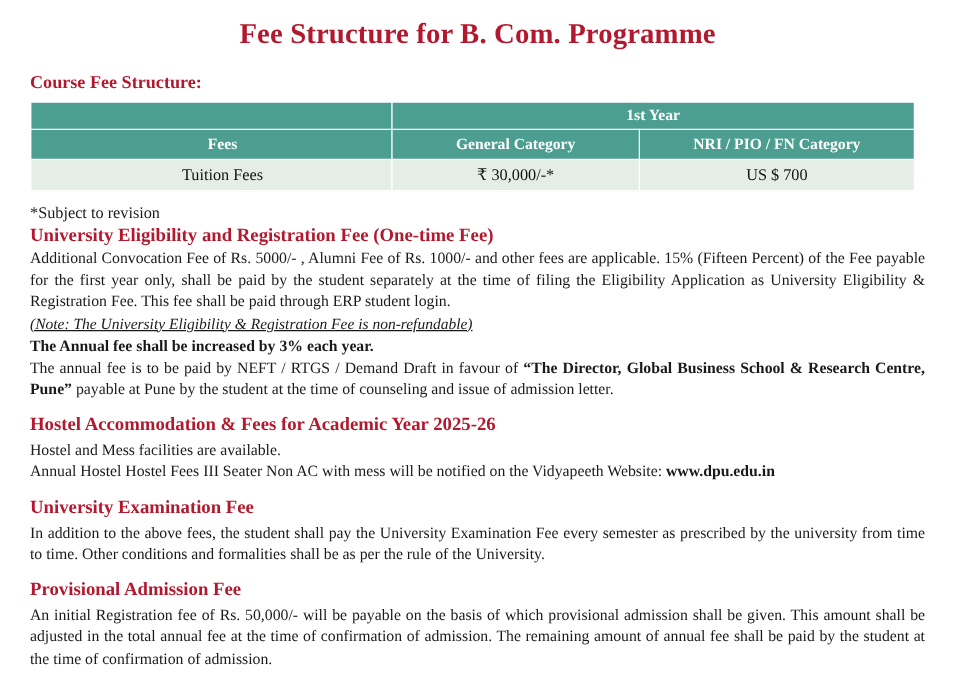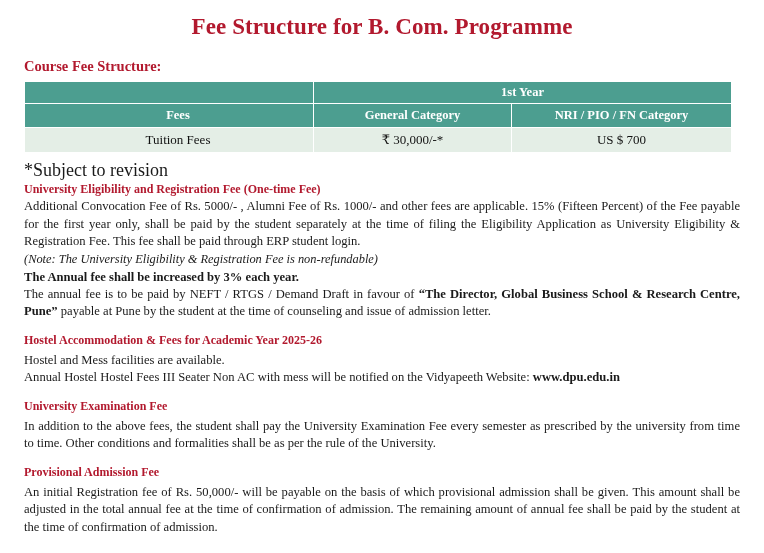--- a/index.html
+++ b/index.html
@@ -32,21 +32,21 @@
     font-weight: bold;
     color: #b2192e;
     letter-spacing: 0.1px;
     font-family: "Liberation Serif", "DejaVu Serif", serif;
   }
 
   
   .section-heading {
     color: #b2192e;
     font-weight: bold;
-    font-size: 12px;
+    font-size: 15px;
     margin: 0;
     line-height: 17px;
     font-family: "Liberation Serif", "DejaVu Serif", serif;
   }
   .course-fee-heading {
     margin-top: 18px;
     margin-bottom: 6px;
     font-size: 14.5px;
   }
 
@@ -109,29 +109,30 @@
     margin: 0;
     color: #1a1a1a;
     font-family: "Liberation Serif", "DejaVu Serif", serif;
   }
   .note-line {
     font-size: 12.6px;
     line-height: 17.5px;
     margin: 0;
   }
   .subject-revision {
-    font-size: 18px;
+    font-size: 13px;
     line-height: 18px;
     margin: 8px 0 2px 0;
   }
   .italic-note {
     font-style: italic;
     font-size: 12.4px;
     line-height: 17px;
     margin: 0;
+    text-decoration: underline;
   }
   .bold-line {
     font-weight: bold;
     font-size: 12.6px;
     line-height: 18px;
     margin: 0;
   }
   b.inl { font-weight: bold; }
   .gap-md { height: 11px; }
   .gap-xs { height: 3px; }

